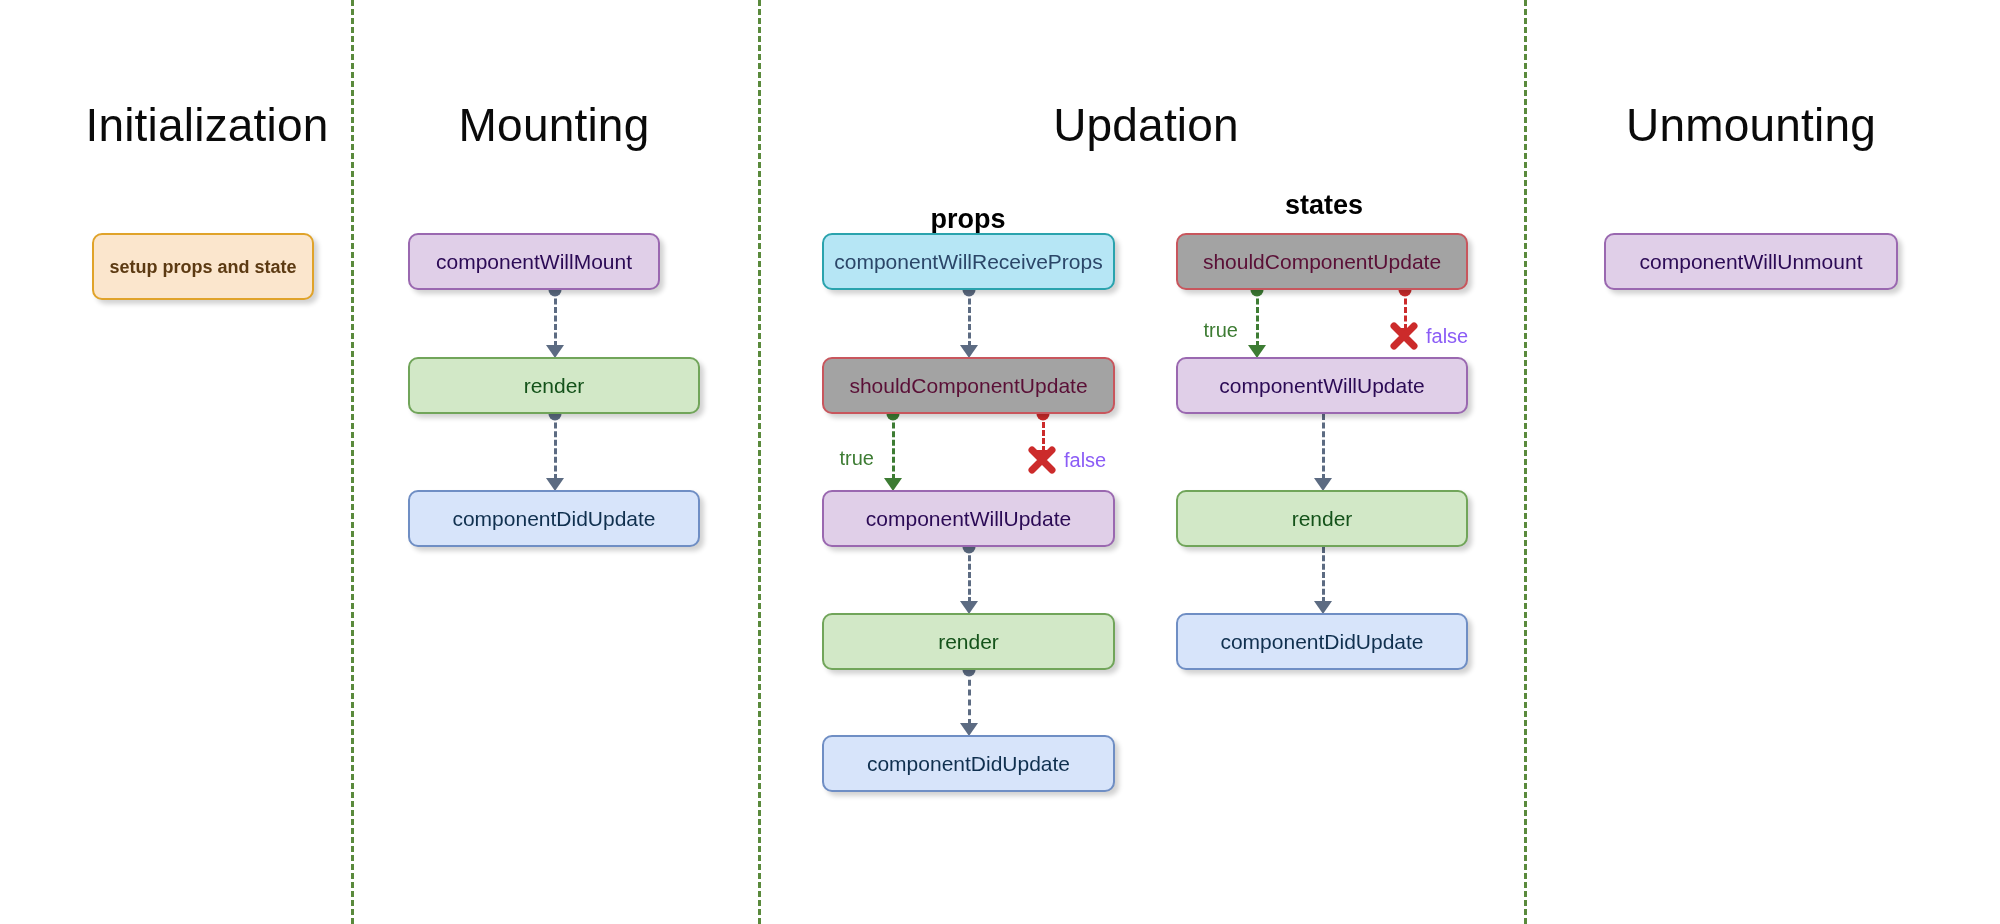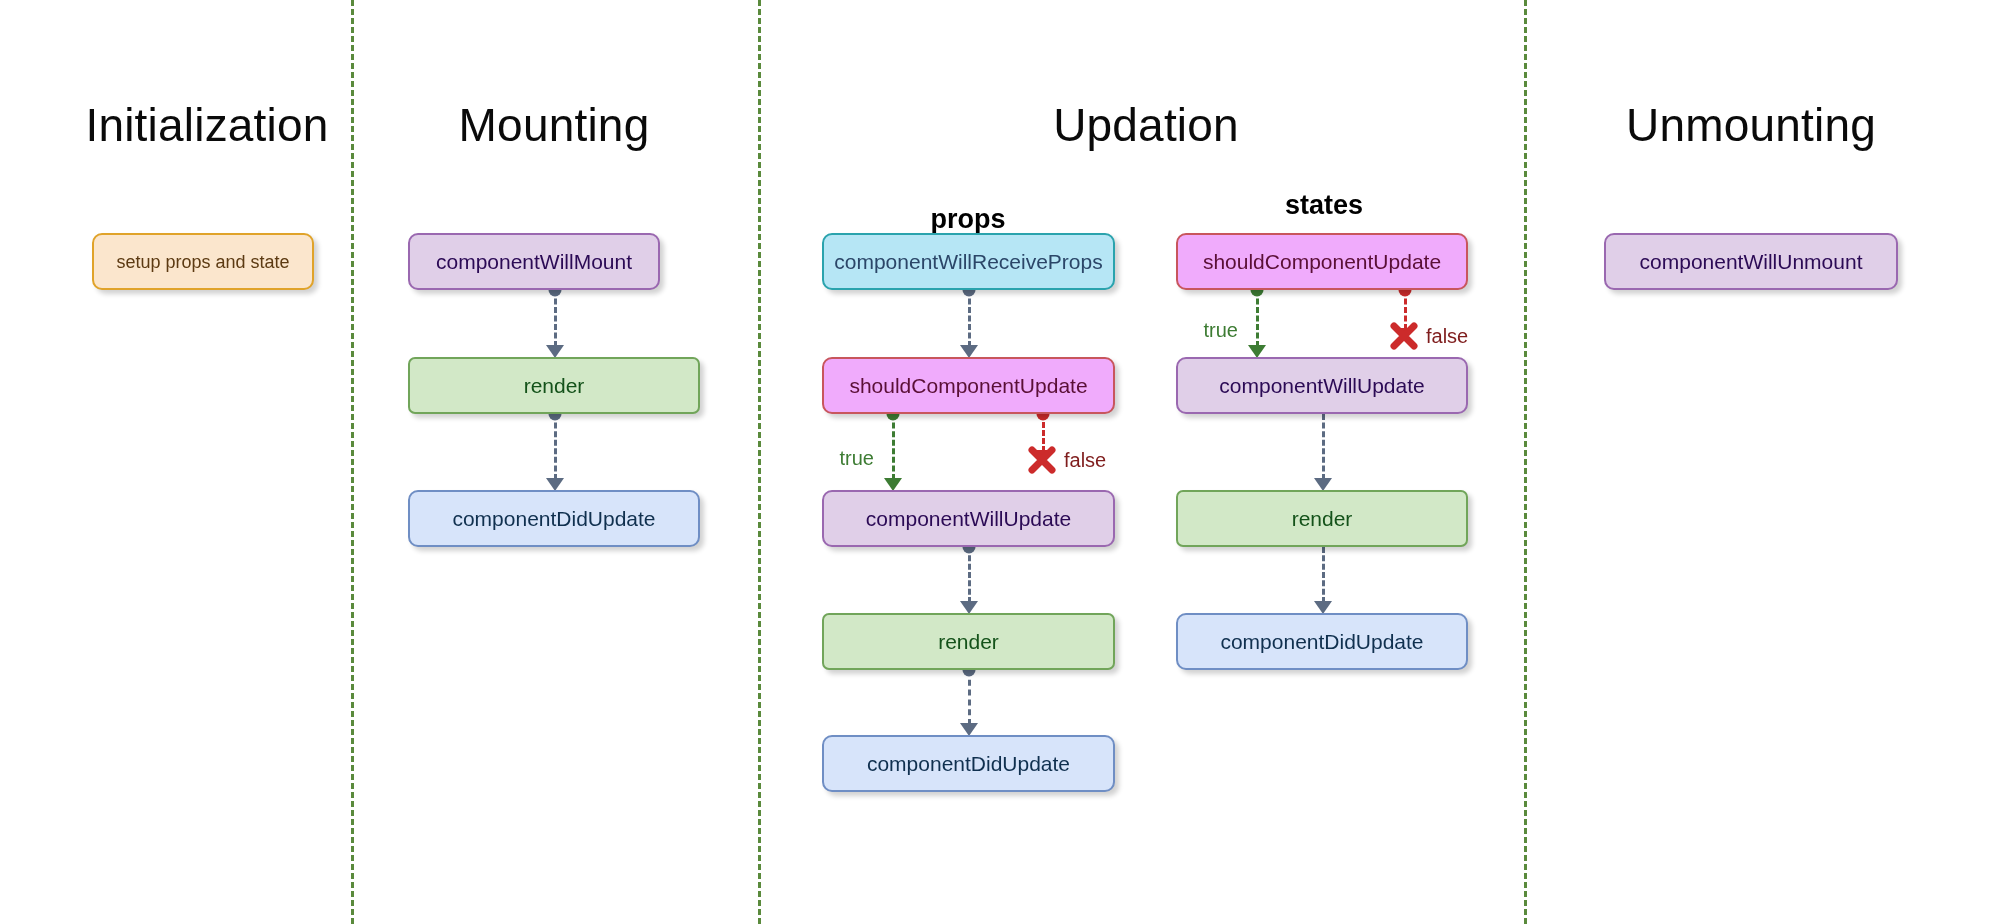--- a/index.html
+++ b/index.html
@@ -61,24 +61,24 @@
     align-items: center;
     justify-content: center;
     font-size: 21px;
     line-height: 1;
     box-shadow: 4px 4px 5px rgba(0,0,0,0.18);
     user-select: none;
   }
   .node.small { font-size: 18px; }
 
   .n-purple { background: #e0cfe8; border-color: #9a68b0; color: #2b0a55; }
-  .n-green  { background: #d2e8c7; border-color: #71a55a; color: #14521a; border-radius: 7px; }
+  .n-green  { background: #d2e8c7; border-color: #71a55a; color: #14521a; }
   .n-blue   { background: #d7e4fa; border-color: #6f8ec4; color: #10304f; }
   .n-cyan   { background: #b6e6f5; border-color: #2aa3ad; color: #2b4668; }
-  .n-red    { background: #f0abfc; border-color: #c8565d; color: #5a0f36; }
+  .n-red    { background: #a3a3a3; border-color: #c8565d; color: #5a0f36; }
   .n-orange { background: #fbe6cd; border-color: #e0a32a; color: #5c3a12; }
 
   
   .edge {
     position: absolute;
     width: 0;
     border-left-width: 3px;
     border-left-style: dashed;
   }
   .edge.grey  { border-left-color: #5c6b82; }
@@ -109,21 +109,21 @@
   .arrow.red   { border-top: 13px solid #cc2b2b; }
 
   
   .edge-label {
     position: absolute;
     font-size: 20px;
     white-space: nowrap;
     transform: translateY(-50%);
   }
   .edge-label.true  { color: #3d7c33; transform: translate(-100%, -50%); }
-  .edge-label.false { color: #7f1d1d; }
+  .edge-label.false { color: #8b5cf6; }
 
   
   .cross {
     position: absolute;
     width: 30px;
     height: 30px;
     transform: translate(-50%, -50%);
   }
   .cross svg { display: block; }
 </style>
@@ -133,21 +133,21 @@
 <div id="canvas">
     <div class="divider" style="left: 351px;"></div>
     <div class="divider" style="left: 758px;"></div>
     <div class="divider" style="left: 1524px;"></div>
     <div class="phase-title" style="left: 207px; top: 98px;">Initialization</div>
     <div class="phase-title" style="left: 554px; top: 98px;">Mounting</div>
     <div class="phase-title" style="left: 1146px; top: 98px;">Updation</div>
     <div class="phase-title" style="left: 1751px; top: 98px;">Unmounting</div>
     <div class="sub-title" style="left: 968px; top: 204px;">props</div>
     <div class="sub-title" style="left: 1324px; top: 190px;">states</div>
-    <div class="node n-orange small" style="left: 92px; top: 233px; width: 222px; height: 57px;">
+    <div class="node n-orange small" style="left: 92px; top: 233px; width: 222px; height: 67px; font-weight: bold;">
       <span>setup props and state</span>
     </div>
     <div class="edge grey" style="left: 554px; top: 290px; height: 57px;"></div>
     <div class="dot grey" style="left: 555px; top: 290px;"></div>
     <div class="arrow grey" style="left: 555px; top: 345px;"></div>
     <div class="edge grey" style="left: 554px; top: 414px; height: 66px;"></div>
     <div class="dot grey" style="left: 555px; top: 414px;"></div>
     <div class="arrow grey" style="left: 555px; top: 478px;"></div>
     <div class="node n-purple" style="left: 408px; top: 233px; width: 252px; height: 57px;">
       <span>componentWillMount</span>

